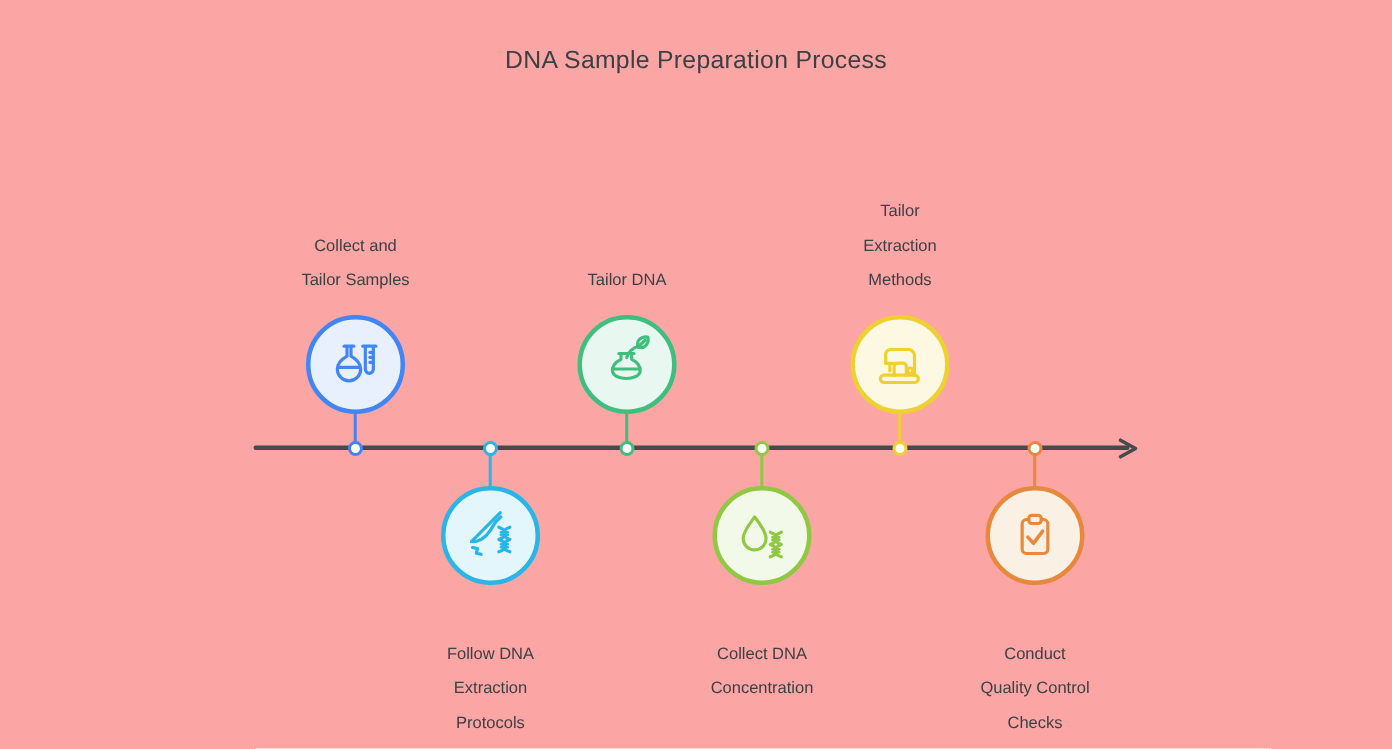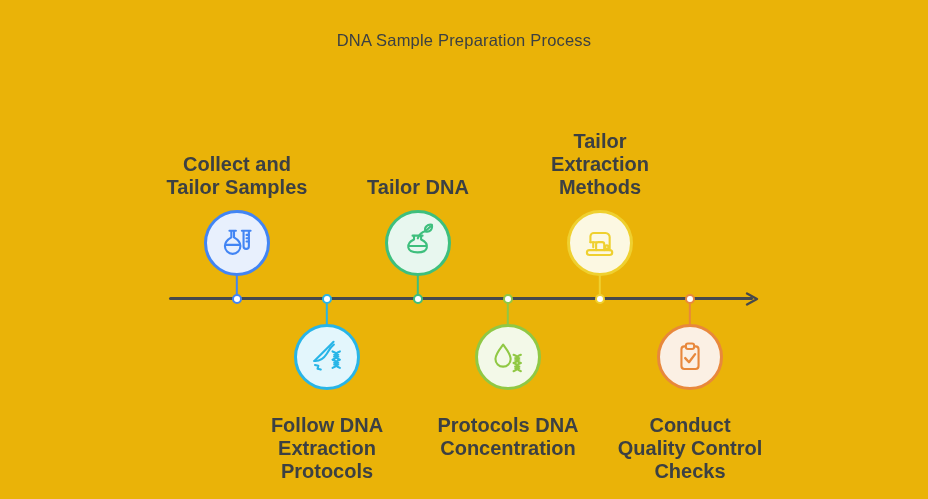--- a/index.html
+++ b/index.html
@@ -3,21 +3,21 @@
 <meta charset="utf-8">
 <style>
   * { margin: 0; padding: 0; box-sizing: border-box; }
   html, body { background: #ffffff; }
   body { font-family: "Liberation Sans", sans-serif; }
 
   .canvas {
     position: relative;
     width: 928px;
     height: 499px;
-    background: #eab308;
+    background: #fca5a5;
     overflow: hidden;
   }
 
   .title {
     position: absolute;
     top: 31px;
     left: 0;
     width: 100%;
     text-align: center;
     font-size: 16.5px;
@@ -82,28 +82,28 @@
     background: #ffffff;
     border: 2.6px solid var(--accent);
   }
 
   .node .label {
     position: absolute;
     left: 0;
     transform: translateX(-50%);
     width: 180px;
     text-align: center;
-    font-size: 20px;
-    font-weight: 700;
+    font-size: 11px;
+    font-weight: 400;
     line-height: 23px;
     color: #3c4043;
     white-space: pre-line;
   }
   .node.above .label { bottom: 300px; }
-  .node.below .label { top: 414px; }
+  .node.below .label { top: 425px; }
 
   .icon {
     width: 40px;
     height: 40px;
     stroke: var(--accent);
     fill: none;
     stroke-width: 1.9;
     stroke-linecap: round;
     stroke-linejoin: round;
   }
@@ -167,21 +167,21 @@
         <path d="M17.8 13.8 C18.9 10.4 21.2 8.2 24.8 7.1"></path>
         <path d="M24.7 7.6 C23.3 3.6 26.5 0.9 30.5 1.6 C31.3 5.6 28.7 8.7 24.7 7.6 Z"></path>
         <path d="M25.8 6.4 L29 3.3"></path>
       </svg>
     </div>
     <div class="stem"></div>
     <div class="dot"></div>
   </div>
 
   <div class="node below" style="left: 508px; --accent: #90C844; --fill: #F3F9E8;">
-    <div class="label">Protocols DNA
+    <div class="label">Collect DNA
 Concentration</div>
     <div class="circle">
       <svg class="icon" viewBox="0 0 36 36">
         <path d="M13.6 6.9 C16 10.2 20.4 15.4 20.4 19.8 A6.85 6.85 0 0 1 6.7 19.8 C6.7 15.4 11.2 10.2 13.6 6.9 Z"></path>
         <path d="M23 16 C28.6 18.2 28.6 21.2 23 23.4 C28.6 25.6 28.6 28.6 23 30.8"></path>
         <path d="M29.6 16 C24 18.2 24 21.2 29.6 23.4 C24 25.6 24 28.6 29.6 30.8"></path>
         <path d="M24.2 19 H28.4 M24.2 20.7 H28.4 M24.2 26.3 H28.4 M24.2 28 H28.4" stroke-width="1.5"></path>
       </svg>
     </div>
     <div class="stem"></div>

